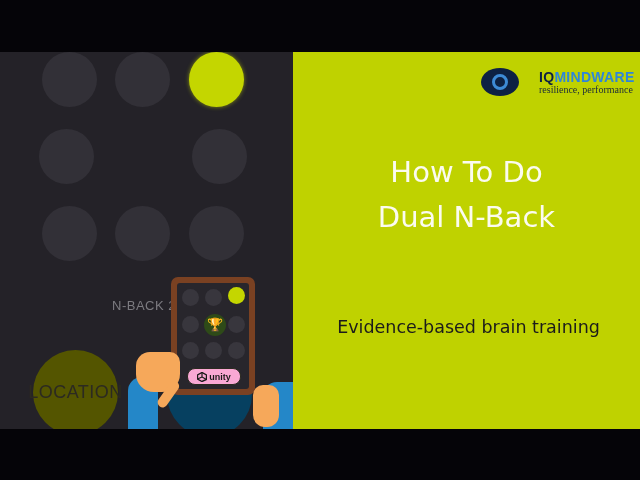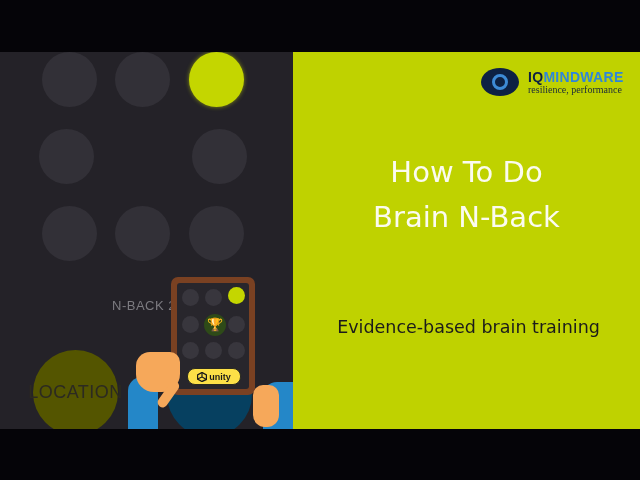--- a/index.html
+++ b/index.html
@@ -12,28 +12,28 @@
   .nback-label { position:absolute; left:112px; top:246px; color:#7c7b80; font-family:"Liberation Sans", sans-serif; font-size:13px; letter-spacing:0.5px; }
   .btn-location { position:absolute; left:33px; top:298px; width:85px; height:85px; border-radius:50%; background:#545500; display:flex; align-items:center; justify-content:center; color:#2c2a20; font-family:"Liberation Sans", sans-serif; font-size:18px; letter-spacing:0.5px; }
   .btn-letter { position:absolute; left:167px; top:300px; width:85px; height:85px; border-radius:50%; background:#064060; display:flex; align-items:flex-start; justify-content:center; padding-top:32px; box-sizing:border-box; color:#1c1c24; font-family:"Liberation Sans", sans-serif; font-size:12px; }
   .arm-left { position:absolute; left:128px; top:325px; width:30px; height:60px; background:#2487c8; border-radius:14px 14px 0 0; }
   .arm-right { position:absolute; left:263px; top:330px; width:30px; height:55px; background:#2487c8; border-radius:14px 0 0 0; }
   .tablet { position:absolute; left:171px; top:225px; width:84px; height:118px; background:#7a4122; border-radius:7px; }
   .tablet-screen { position:absolute; left:6px; top:6px; width:72px; height:106px; background:#28262c; border-radius:3px; }
   .tdot { position:absolute; width:17px; height:17px; border-radius:50%; background:#38363d; }
   .tdot.active { background:#c4d600; }
   .trophy { position:absolute; left:27px; top:31px; width:22px; height:22px; border-radius:50%; background:#2e4a18; color:#fff; font-size:13px; line-height:22px; text-align:center; }
-  .unity-badge { position:absolute; left:10px; top:85px; width:52px; height:15px; border-radius:8px; background:#fde047; border:1px solid #2a2a20; display:flex; align-items:center; justify-content:center; gap:2px; font-family:"Liberation Sans", sans-serif; font-size:9px; font-weight:bold; color:#1a1a1a; }
+  .unity-badge { position:absolute; left:10px; top:85px; width:52px; height:15px; border-radius:8px; background:#f9a8d4; border:1px solid #2a2a20; display:flex; align-items:center; justify-content:center; gap:2px; font-family:"Liberation Sans", sans-serif; font-size:9px; font-weight:bold; color:#1a1a1a; }
   .hand-left { position:absolute; left:136px; top:300px; width:44px; height:40px; background:#f6a85a; border-radius:14px 10px 18px 18px; }
   .finger { position:absolute; left:172px; top:325px; width:10px; height:30px; background:#f6a85a; border-radius:5px; transform:rotate(35deg); transform-origin:top; top:330px; }
   .hand-right { position:absolute; left:253px; top:333px; width:26px; height:42px; background:#f6a85a; border-radius:10px 10px 12px 12px; }
   .logo { position:absolute; left:188px; top:16px; display:flex; align-items:center; }
   .eye { width:38px; height:28px; border-radius:50%; background:#0d2143; position:relative; }
   .eye-q { position:absolute; left:11px; top:6px; width:16px; height:16px; border-radius:50%; border:3px solid #3d8ad6; box-sizing:border-box; background:#0d2143; }
-  .logo-text { margin-left:9px; display:flex; flex-direction:column; }
+  .logo-text { margin-left:20px; display:flex; flex-direction:column; }
   .logo-name { font-family:"Liberation Sans", sans-serif; font-weight:bold; font-size:14px; color:#2f86d8; letter-spacing:0.3px; line-height:15px; }
   .logo-name .iq { color:#0d2143; }
   .logo-tag { font-family:Liberation Serif, serif; font-size:10px; color:#1a2a3a; line-height:10px; }
   .title { position:absolute; left:0; width:347px; text-align:center; color:#fbfbf0; font-family:"DejaVu Sans", sans-serif; font-size:29px; line-height:45px; top:98px; }
   .subtitle { position:absolute; left:0; width:347px; text-align:center; color:#1b1b1b; font-family:"DejaVu Sans", sans-serif; font-size:17.5px; line-height:26px; top:262px; padding-left:4px; box-sizing:border-box; }
 </style>
 </head>
 <body>
 
 <div class="frame">
@@ -90,20 +90,20 @@
         <div class="eye-q"></div>
       </div>
       <div class="logo-text">
         <div class="logo-name"><span class="iq">IQ</span><span>MINDWARE</span></div>
         <div class="logo-tag">resilience, performance</div>
       </div>
     </div>
 
     <div class="title">
       <div>How To Do</div>
-      <div>Brain N-Back</div>
+      <div>Dual N-Back</div>
     </div>
 
     <div class="subtitle">
       <div>Evidence-based brain training</div>
     </div>
   </div>
 </div>
 
 </body></html>

